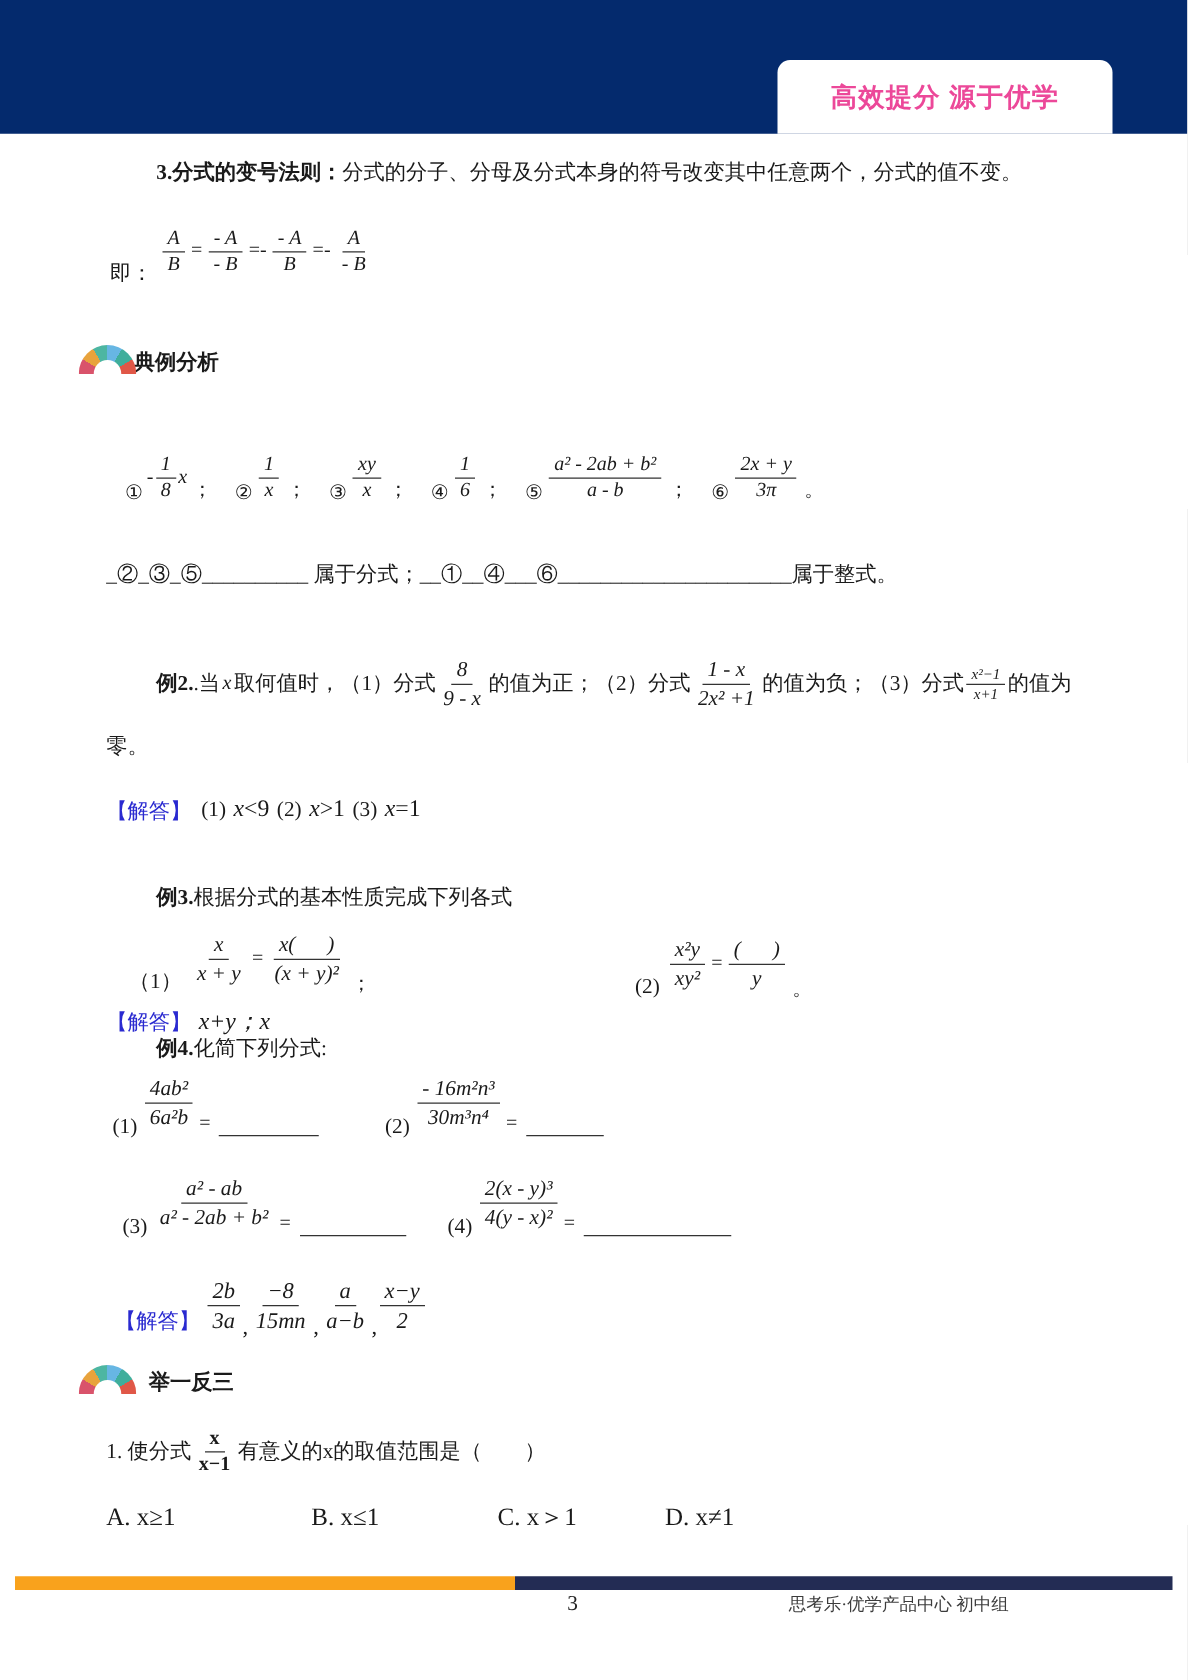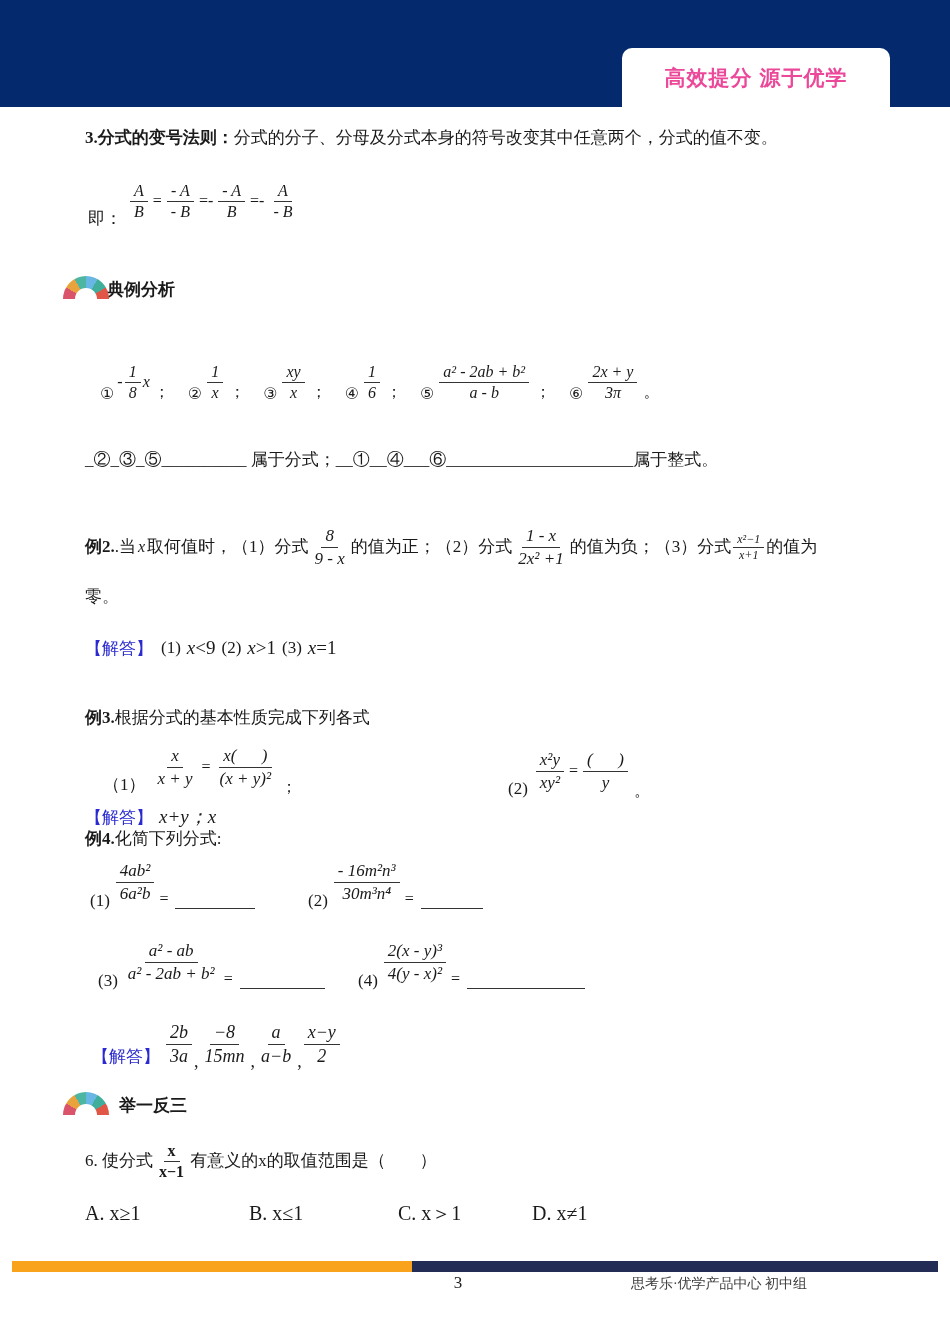--- a/index.html
+++ b/index.html
@@ -2,21 +2,21 @@
 <html><head>
 <meta charset="utf-8">
 <style>
   html,body{margin:0;padding:0;background:#e8e8e8;}
   .page{position:relative;width:950px;height:1344px;margin:0 auto;background:#ffffff;
         font-family:"Liberation Serif",serif;color:#1a1a1a;overflow:hidden;}
   .abs{position:absolute;}
   .row{display:flex;align-items:center;}
   .bot{align-self:flex-end;}
   .cjk{font-size:17px;line-height:1.45;}
-  .bold{font-weight:bold;}
+  .bold{font-weight:bold;margin-left:40px;}
   
   .band{left:0;top:0;width:950px;height:107px;background:#042a6d;}
   .brand-tab{left:622px;top:48px;width:268px;height:59px;background:#ffffff;
              border-radius:10px 10px 0 0;display:flex;align-items:center;justify-content:center;}
   .brand-tab .slogan{color:#ec4899;font-weight:bold;font-size:21px;letter-spacing:1px;
              font-family:"Liberation Sans",sans-serif;}
   
   .frac{display:inline-flex;flex-direction:column;align-items:center;text-align:center;
         font-family:"Liberation Serif",serif;font-style:italic;font-size:16px;line-height:1.25;
         margin:0 2px;vertical-align:middle;}
@@ -280,21 +280,21 @@
         <span class="den">2</span>
       </span>
   </div>
 
   <div class="abs sechead" style="left:63px;top:1092px;">
     <span class="rainbow"></span>
     <span class="txt" style="margin-left:10px;">举一反三</span>
   </div>
 
   <div class="abs row" style="left:85px;top:1132px;height:58px;">
-    <span class="cjk">6. 使分式</span>
+    <span class="cjk">1. 使分式</span>
     <span class="frac upbold" style="font-size:16px;">
         <span class="num">x</span>
         <span class="den">x−1</span>
       </span>
     <span class="cjk">有意义的x的取值范围是（　　）</span>
   </div>
 
   <div class="abs" style="left:85px;top:1200px;width:700px;">
     <span class="opt" style="width:160px;">A. x≥1</span>
     <span class="opt" style="width:145px;">B. x≤1</span>

